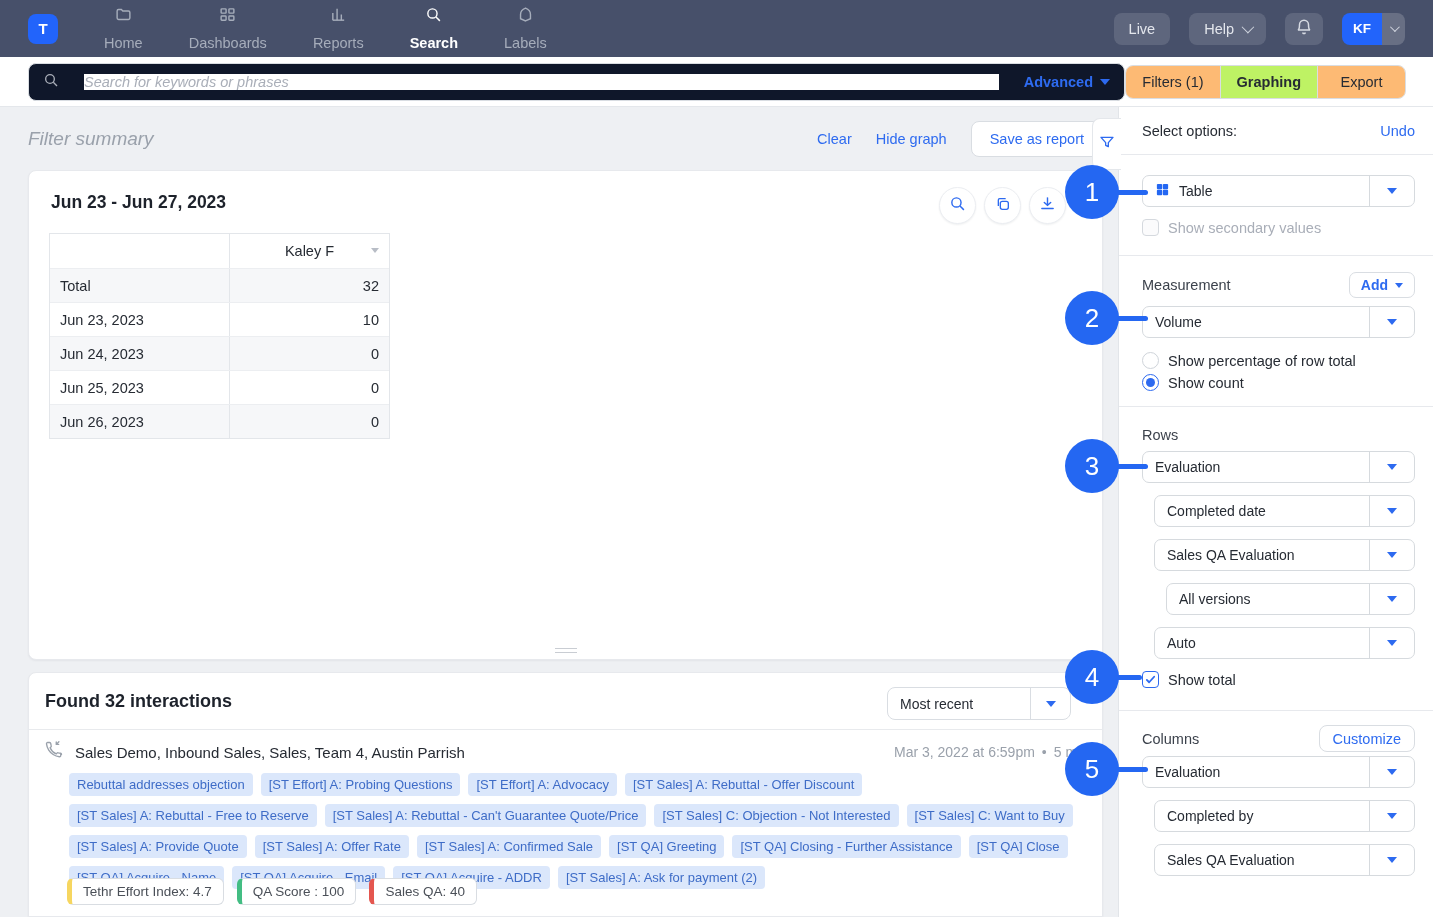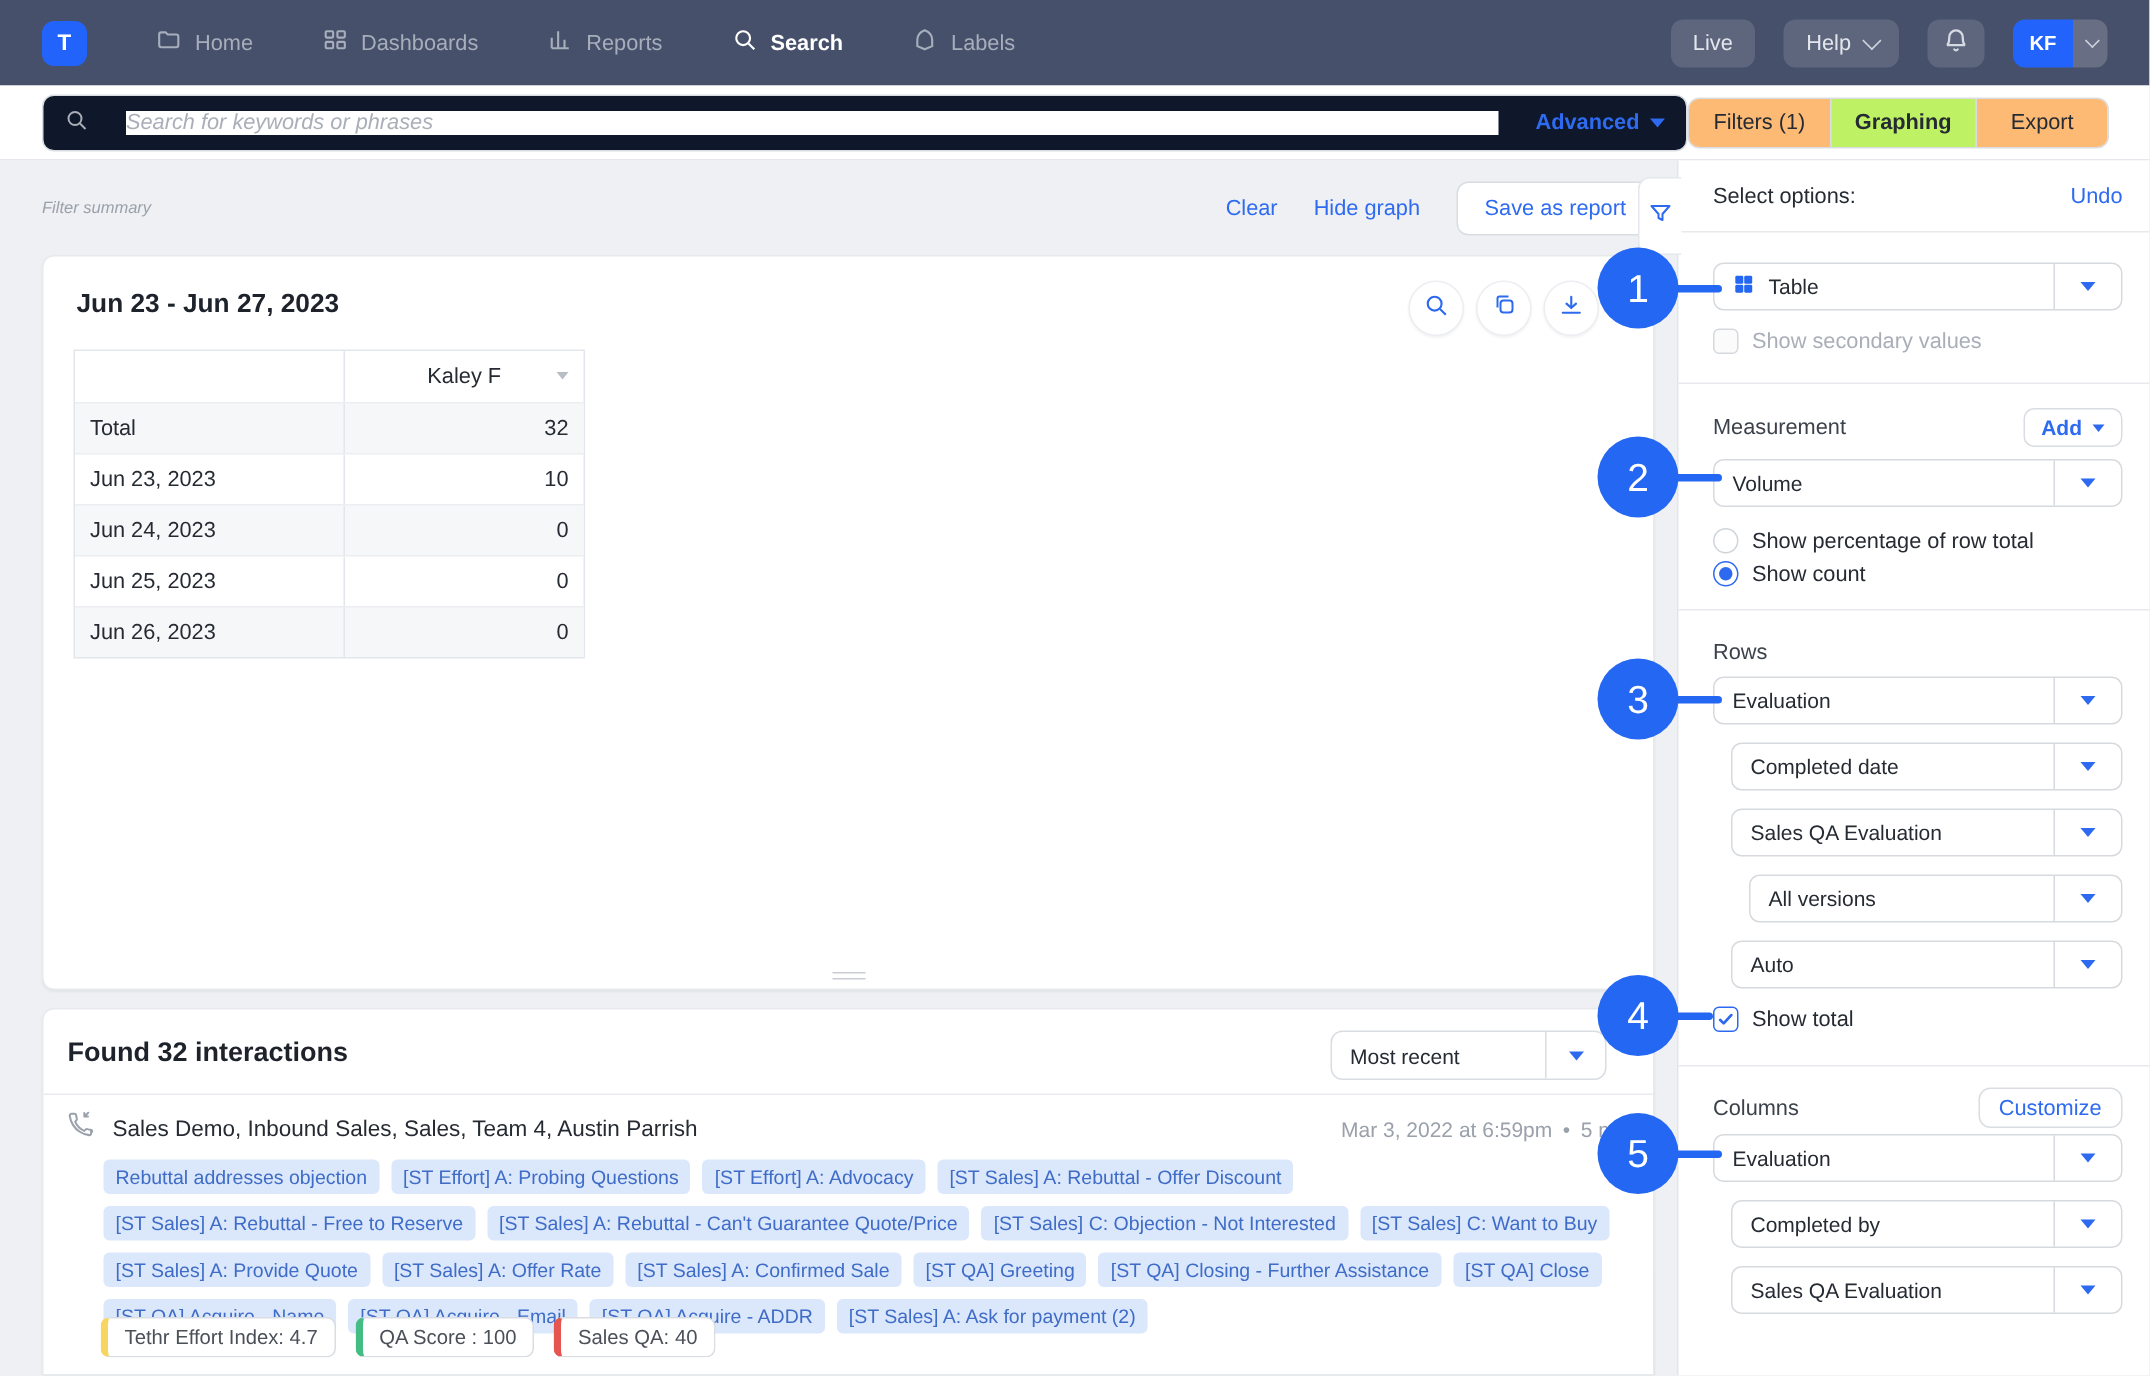--- a/index.html
+++ b/index.html
@@ -6,21 +6,21 @@
   html,body { width:1433px; height:917px; }
   body { font-family:"Liberation Sans", sans-serif; background:#eef0f3; overflow:hidden; }
   .stage { position:relative; width:1433px; height:917px; }
 
   
   .topnav { position:absolute; left:0; top:0; width:1433px; height:57px; background:#47506a;
             display:flex; align-items:center; padding:0 28px; }
   .logo { width:30px; height:30px; border-radius:8px; background:#2264fb; color:#fff;
           font-size:15px; font-weight:bold; display:flex; align-items:center; justify-content:center; }
   .navitems { display:flex; margin-left:46px; gap:46px; }
-  .navitem { display:flex; align-items:center; gap:9px; color:#a6adbb; font-size:14.5px; cursor:pointer; }
+  .navitem { display:flex; align-items:center; gap:9px; color:#a6adbb; font-size:14.5px; cursor:pointer;flex-direction:column; }
   .navitem svg { stroke:#a6adbb; }
   .navitem.active { color:#ffffff; font-weight:bold; }
   .navitem.active svg { stroke:#ffffff; }
   .topnav-right { margin-left:auto; display:flex; align-items:center; gap:19px; }
   .pillbtn { height:32px; border-radius:8px; background:rgba(255,255,255,.13); color:#e3e6ec;
              font-size:14.5px; display:flex; align-items:center; padding:0 15px; gap:8px; cursor:pointer; }
   .chev { width:9px; height:9px; border-right:1.6px solid #cfd4de; border-bottom:1.6px solid #cfd4de;
           transform:rotate(45deg) translateY(-2px); }
   .avatar-split { display:flex; height:32px; cursor:pointer; }
   .avatar-main { width:40px; background:#2264fb; border-radius:8px 0 0 8px; color:#fff; font-size:13.5px;
@@ -40,21 +40,21 @@
   .advanced { display:flex; align-items:center; gap:7px; color:#2e6bf0; font-size:14.5px; font-weight:bold; cursor:pointer; }
   .tabs { position:absolute; right:27px; top:8px; height:34px; display:flex; border:1px solid #d9dde2;
           border-radius:8px; overflow:hidden; background:#f2f3f5; }
   .tab { min-width:88px; padding:0 16px; display:flex; align-items:center; justify-content:center;
          font-size:14.5px; color:#262b33; background:#fdba74; border-left:1px solid #d9dde2; cursor:pointer; }
   .tab:first-child { border-left:none; }
   .tab.active { background:#bef264; font-weight:bold; }
 
   
   .filterbar { position:absolute; left:28px; top:120px; width:1075px; height:38px; display:flex; align-items:center; }
-  .filter-summary { font-style:italic; color:#9aa1ab; font-size:11px; }
+  .filter-summary { font-style:italic; color:#9aa1ab; font-size:19px; }
   .filterbar-right { margin-left:auto; display:flex; align-items:center; gap:24px; }
   .bluelink { color:#2e6bf0; font-size:14.5px; cursor:pointer; }
   .btn-outline { height:36px; background:#fff; border:1px solid #d9dde2; border-radius:8px; color:#2e6bf0;
                  font-size:14.5px; display:flex; align-items:center; padding:0 18px; cursor:pointer; }
   .funnel-tab { position:absolute; left:1092px; top:118px; width:29px; height:52px; background:#fff;
                 border:1px solid #e4e7eb; border-right:none; border-radius:8px 0 0 8px;
                 display:flex; align-items:center; justify-content:center; cursor:pointer; z-index:6; }
 
   
   .card { position:absolute; background:#fff; border:1px solid #e7e9ed; border-radius:8px;

